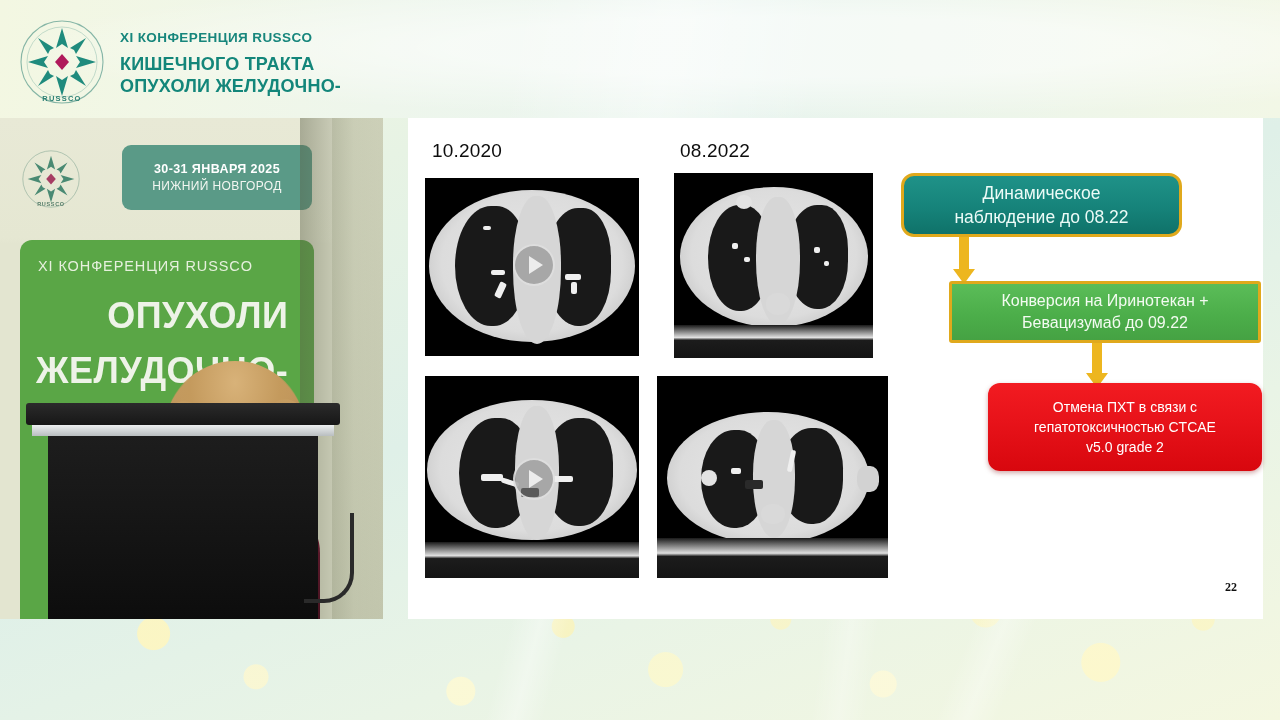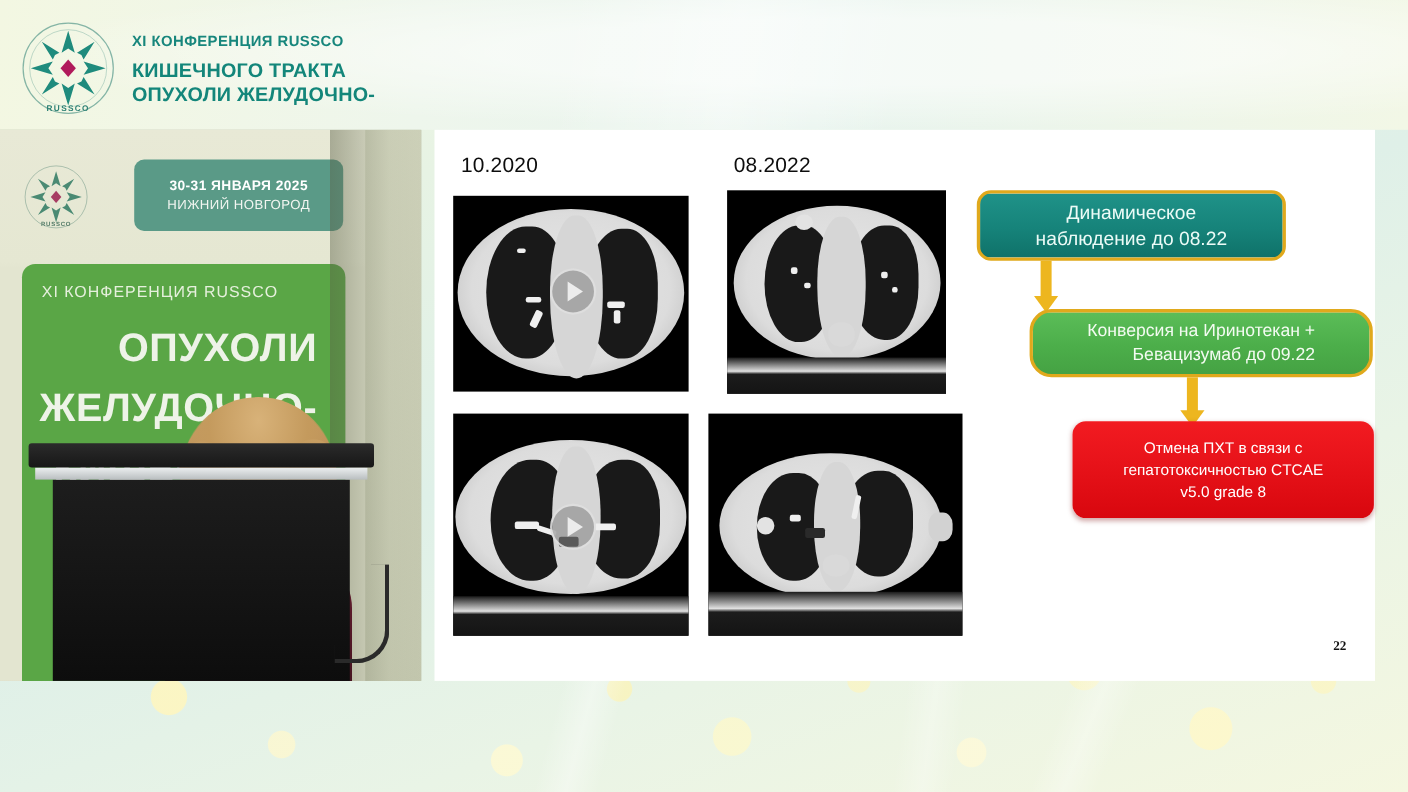--- a/index.html
+++ b/index.html
@@ -176,21 +176,21 @@
   .podium-leg{position:absolute;width:13px;height:170px;background:#4a4e4c;top:36px;}
   .podium-leg.a{left:40px;} .podium-leg.b{left:258px;}
   .podium-cable{
     position:absolute;left:286px;top:110px;width:46px;height:86px;
     border-right:4px solid #2a2a2a;border-bottom:4px solid #2a2a2a;
     border-radius:0 0 30px 0;
   }
 
   
   .slide{
-    position:absolute;left:395px;top:118px;width:855px;height:501px;
+    position:absolute;left:408px;top:118px;width:855px;height:501px;
     background:#ffffff;
   }
   .ct-label{
     position:absolute;color:#0d0d0d;font-size:19px;font-weight:normal;letter-spacing:.2px;
   }
   .ct-label.a{left:24px;top:22px;}
   .ct-label.b{left:272px;top:22px;}
 
   .ct{position:absolute;overflow:hidden;background:#000;}
   .ct.i1{left:17px;top:60px;width:214px;height:178px;}
@@ -234,22 +234,22 @@
     position:absolute;box-sizing:border-box;
     display:flex;align-items:center;justify-content:center;text-align:center;
   }
   .fb-teal{
     background:linear-gradient(180deg,#1f9288 0%,#16837a 55%,#0f7269 100%);
     border:3px solid #e0a91c;border-radius:13px;
     color:#ecfbf7;font-size:17.5px;line-height:24px;
   }
   .fb-green{
     background:linear-gradient(180deg,#5bbd58 0%,#4cae4a 55%,#45a243 100%);
-    border:3px solid #e0a91c;border-radius:20px;
-    color:#f3fbf1;font-size:16px;line-height:22px;text-align:right;
+    border:3px solid #e0a91c;border-radius:3px;
+    color:#f3fbf1;font-size:16px;line-height:22px;
   }
   .fb-red{
     background:linear-gradient(180deg,#f21b21 0%,#e8131a 42%,#d8070e 100%);
     border:none;border-radius:12px;
     color:#ffffff;font-size:14px;line-height:20px;font-weight:normal;
     box-shadow:0 2px 5px rgba(120,0,0,.35);
   }
   .fb-red.small{font-size:17px;line-height:22px;}
   .flow-arrow{position:absolute;}
   .fa-stem{position:absolute;background:#edb61f;}
@@ -461,21 +461,21 @@
 
     <div class="flow-arrow" style="left:676px;top:225px;width:26px;height:48px;">
       <div class="fa-stem" style="left:8px;top:0;width:10px;height:32px;"></div>
       <div class="fa-head" style="left:2px;top:30px;"></div>
     </div>
 
     <div class="flow-box fb-red" style="left:580px;top:265px;width:274px;height:88px;">
       <div>
         <div>Отмена ПХТ в связи с</div>
         <div>гепатотоксичностью CTCAE</div>
-        <div>v5.0 grade 8</div>
+        <div>v5.0 grade 2</div>
       </div>
     </div>
 
 
     <div class="slide-num">22</div>
   </div>
 
 </div>
 
 </body></html>

